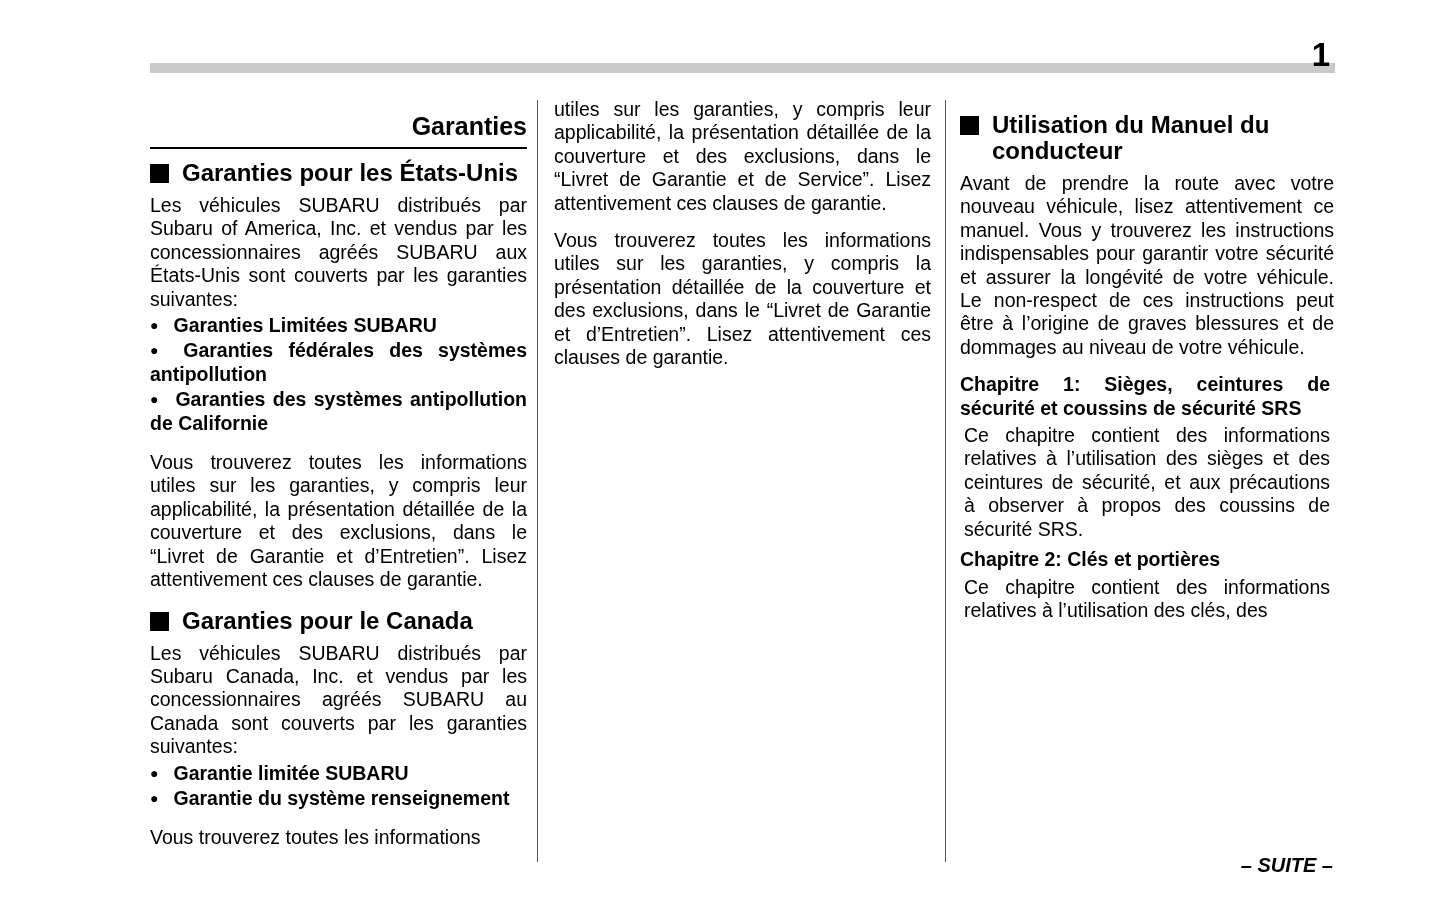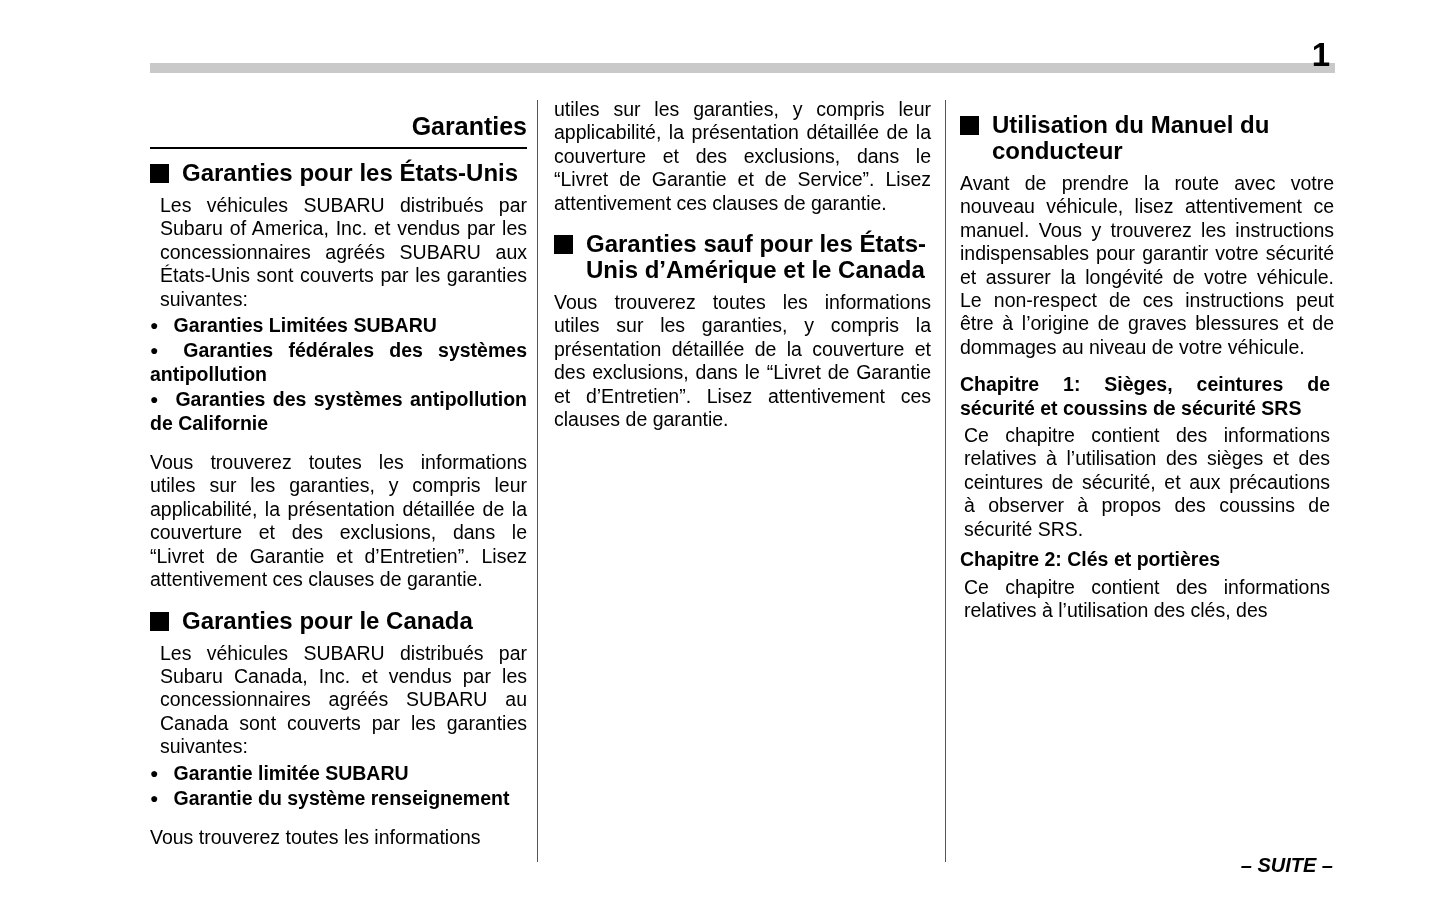--- a/index.html
+++ b/index.html
@@ -42,21 +42,21 @@
   .sec-heading {
     display: flex; gap: 13px;
     font-size: 24px; line-height: 26px; font-weight: 700;
     text-align: left; margin: 16px 0 8px 0;
   }
   .sec-square {
     width: 19px; height: 19px; background: #000;
     flex: 0 0 auto; margin-top: 4px;
   }
   .para { margin: 0 0 14px 0; }
-  .para-tight { margin: 0 0 3px 10px; }
+  .para-tight { margin: 0 0 3px 0; }
   .para-last { margin: 0; }
 
   .bullet-group { font-weight: 700; margin: 0 0 16px 0; }
   .bullet-line { margin: 2px 0; }
   .bullet-dot { font-size: 14px; margin-right: 15px; vertical-align: 2px; }
 
   .chap-title { font-weight: 700; margin: 7px 4px 0 0; }
   .chap-body { margin: 4px; }
 
   .footer-suite {
@@ -101,24 +101,20 @@
     <div class="bullet-line"><span class="bullet-dot">●</span><span>Garantie limitée SUBARU</span></div>
     <div class="bullet-line"><span class="bullet-dot">●</span><span>Garantie du système renseignement</span></div>
   </div>
 
   <p class="para para-last">Vous trouverez toutes les informations</p>
 </div>
 
 <div class="col col-2">
   <p class="para">utiles sur les garanties, y compris leur applicabilité, la présentation détaillée de la couverture et des exclusions, dans le “Livret de Garantie et de Service”. Lisez attentivement ces clauses de garantie.</p>
 
-  <div class="sec-heading">
-    <span class="sec-square"></span>
-    <span>Garanties sauf pour les États-Unis d’Amérique et le Canada</span>
-  </div>
   <p class="para para-last">Vous trouverez toutes les informations utiles sur les garanties, y compris la présentation détaillée de la couverture et des exclusions, dans le “Livret de Garantie et d’Entretien”. Lisez attentivement ces clauses de garantie.</p>
 </div>
 
 <div class="col col-3">
 
   <div class="sec-heading" style="margin-top:0;">
     <span class="sec-square"></span>
     <span>Utilisation du Manuel du conducteur</span>
   </div>
   <p class="para">Avant de prendre la route avec votre nouveau véhicule, lisez attentivement ce manuel. Vous y trouverez les instructions indispensables pour garantir votre sécurité et assurer la longévité de votre véhicule. Le non-respect de ces instructions peut être à l’origine de graves blessures et de dommages au niveau de votre véhicule.</p>

